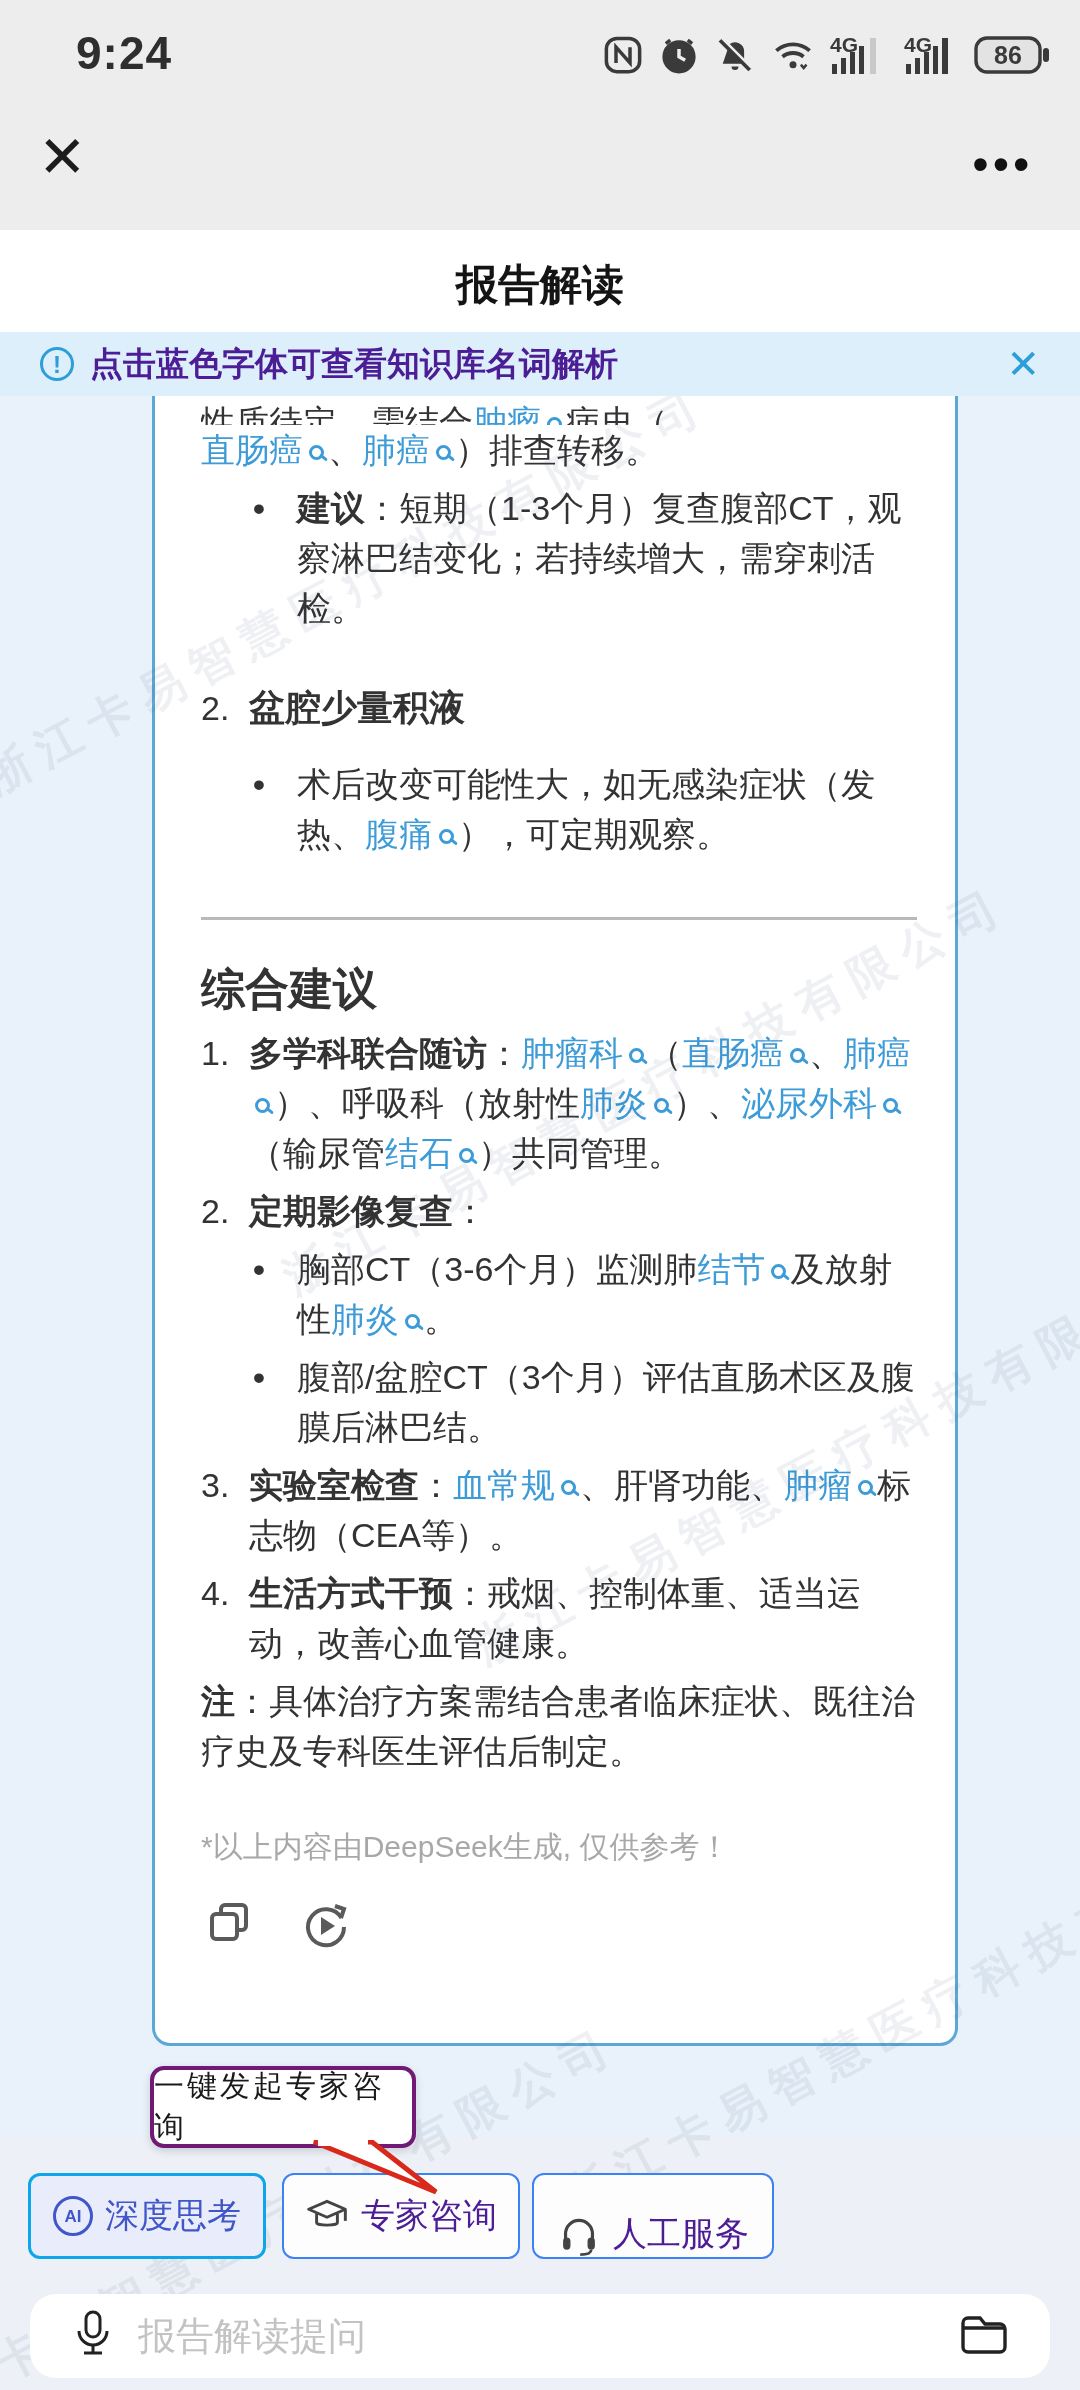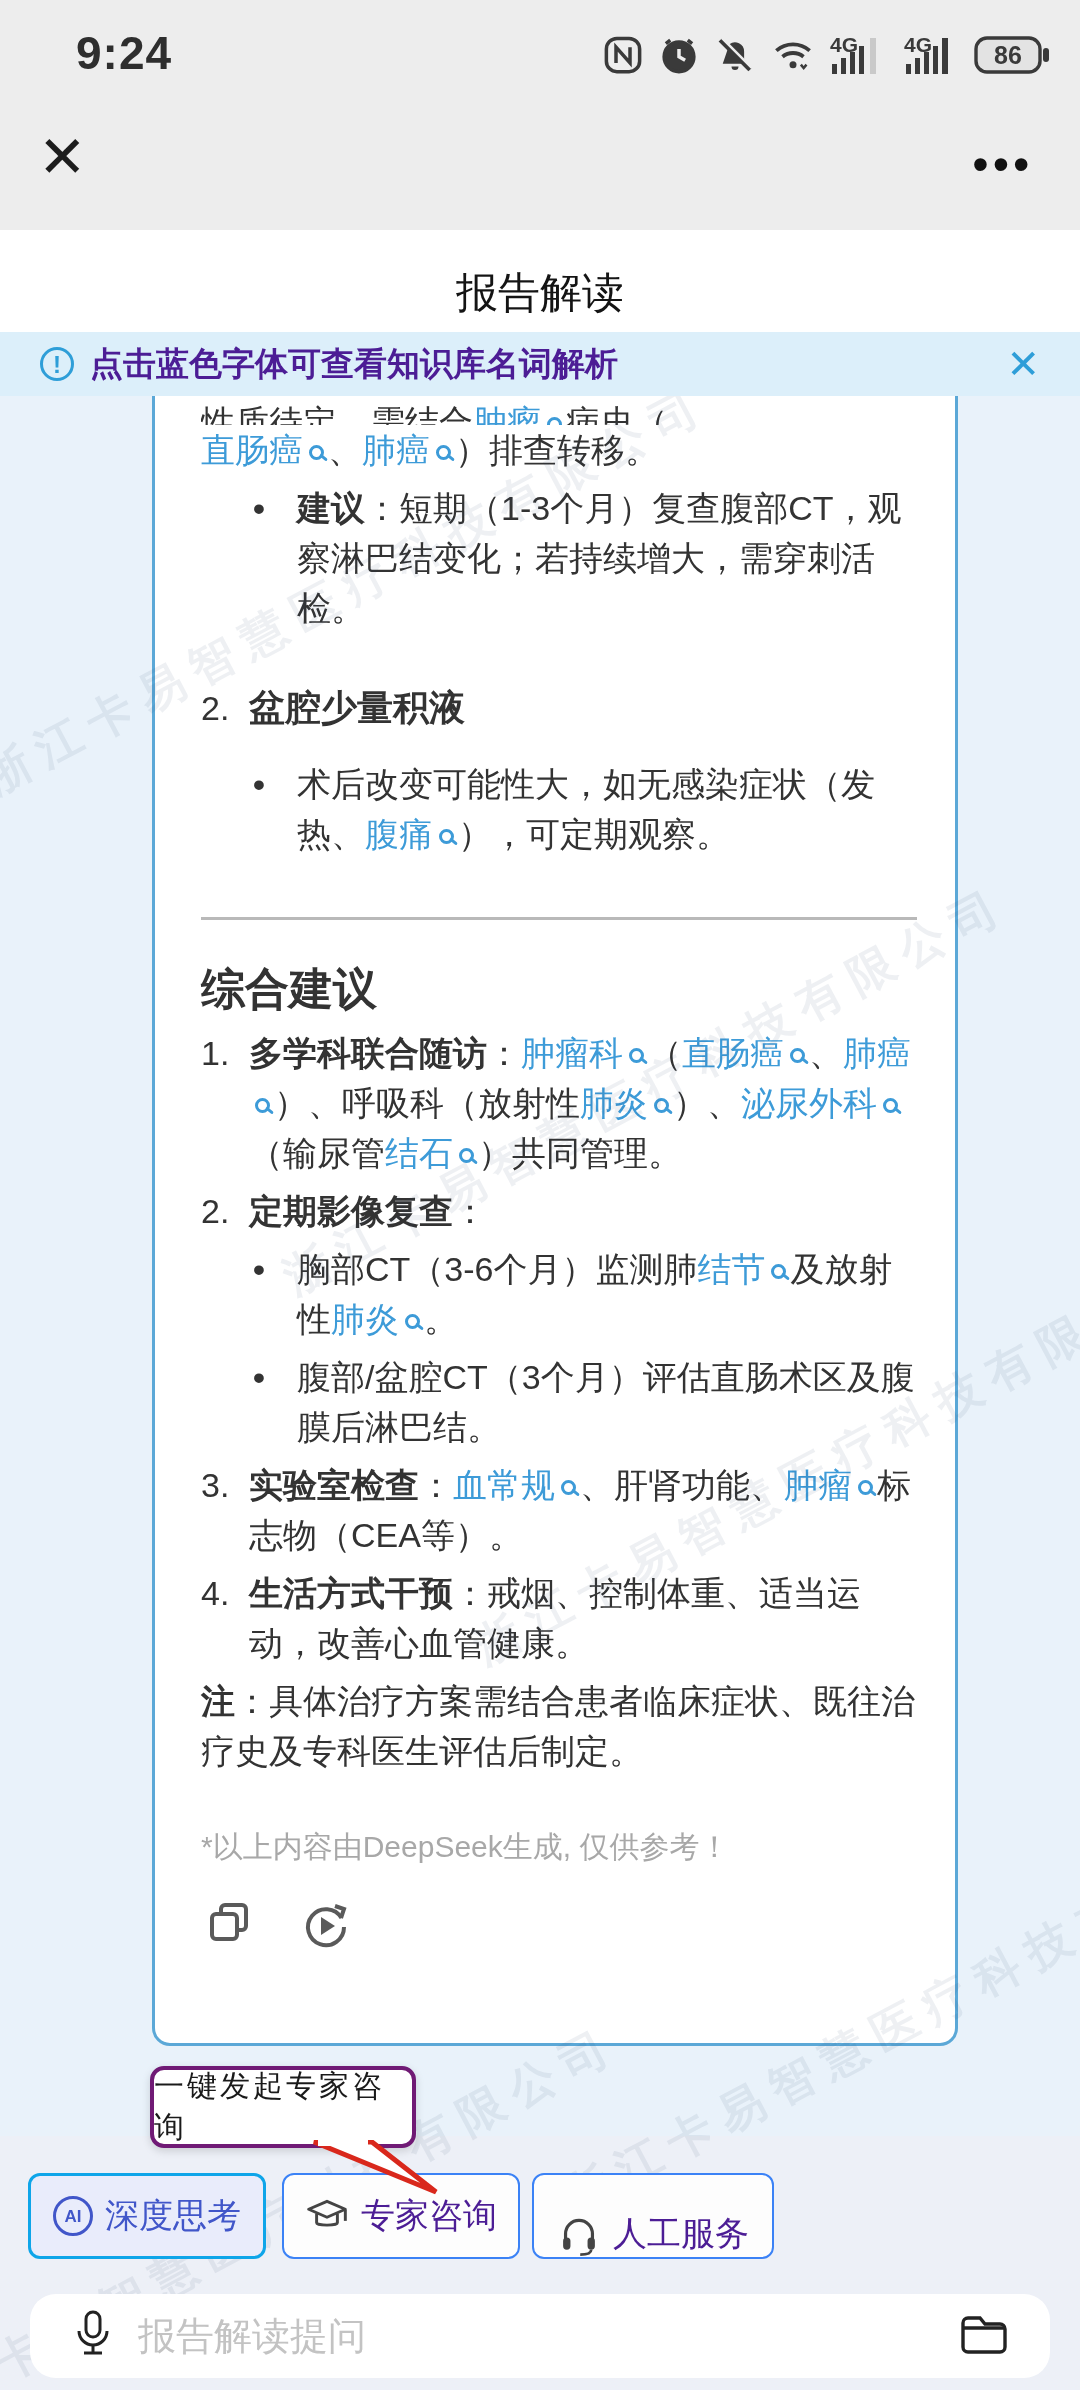--- a/index.html
+++ b/index.html
@@ -10,21 +10,21 @@
   
   .top-gray{position:absolute;left:0;top:0;width:1080px;height:230px;background:#ededed;z-index:5;}
   .time{position:absolute;left:76px;top:26px;font-size:46px;font-weight:600;color:#2e2e2e;letter-spacing:1px;}
   .sticons{position:absolute;right:28px;top:32px;display:flex;align-items:center;gap:14px;}
   .sticons svg{display:block;}
   .nav-close{position:absolute;left:38px;top:128px;font-size:58px;font-weight:200;color:#1c1c1c;line-height:1;cursor:default;}
   .nav-more{position:absolute;right:46px;top:142px;font-size:44px;font-weight:700;color:#111;letter-spacing:5px;line-height:1;}
 
   
   .title-band{position:absolute;left:0;top:230px;width:1080px;height:102px;background:#ffffff;z-index:5;}
-  .title-band h1{margin:12px;text-align:center;line-height:102px;font-size:42px;font-weight:400;color:#141414;}
+  .title-band h1{margin:4px;text-align:center;line-height:102px;font-size:42px;font-weight:700;color:#141414;}
 
   
   .banner{position:absolute;left:0;top:332px;width:1080px;height:64px;background:#dceffa;z-index:6;
     display:flex;align-items:center;padding:0 40px;}
   .banner .info-ic{flex:0 0 auto;width:34px;height:34px;border:3px solid #2e9ed8;border-radius:50%;
     color:#2e9ed8;font-size:24px;font-weight:700;text-align:center;line-height:30px;}
   .banner .btext{flex:1 1 auto;margin-left:16px;font-size:33px;font-weight:600;color:#4c1d95;}
   .banner .bclose{flex:0 0 auto;font-size:40px;color:#2e9ed8;font-weight:400;}
 
   

